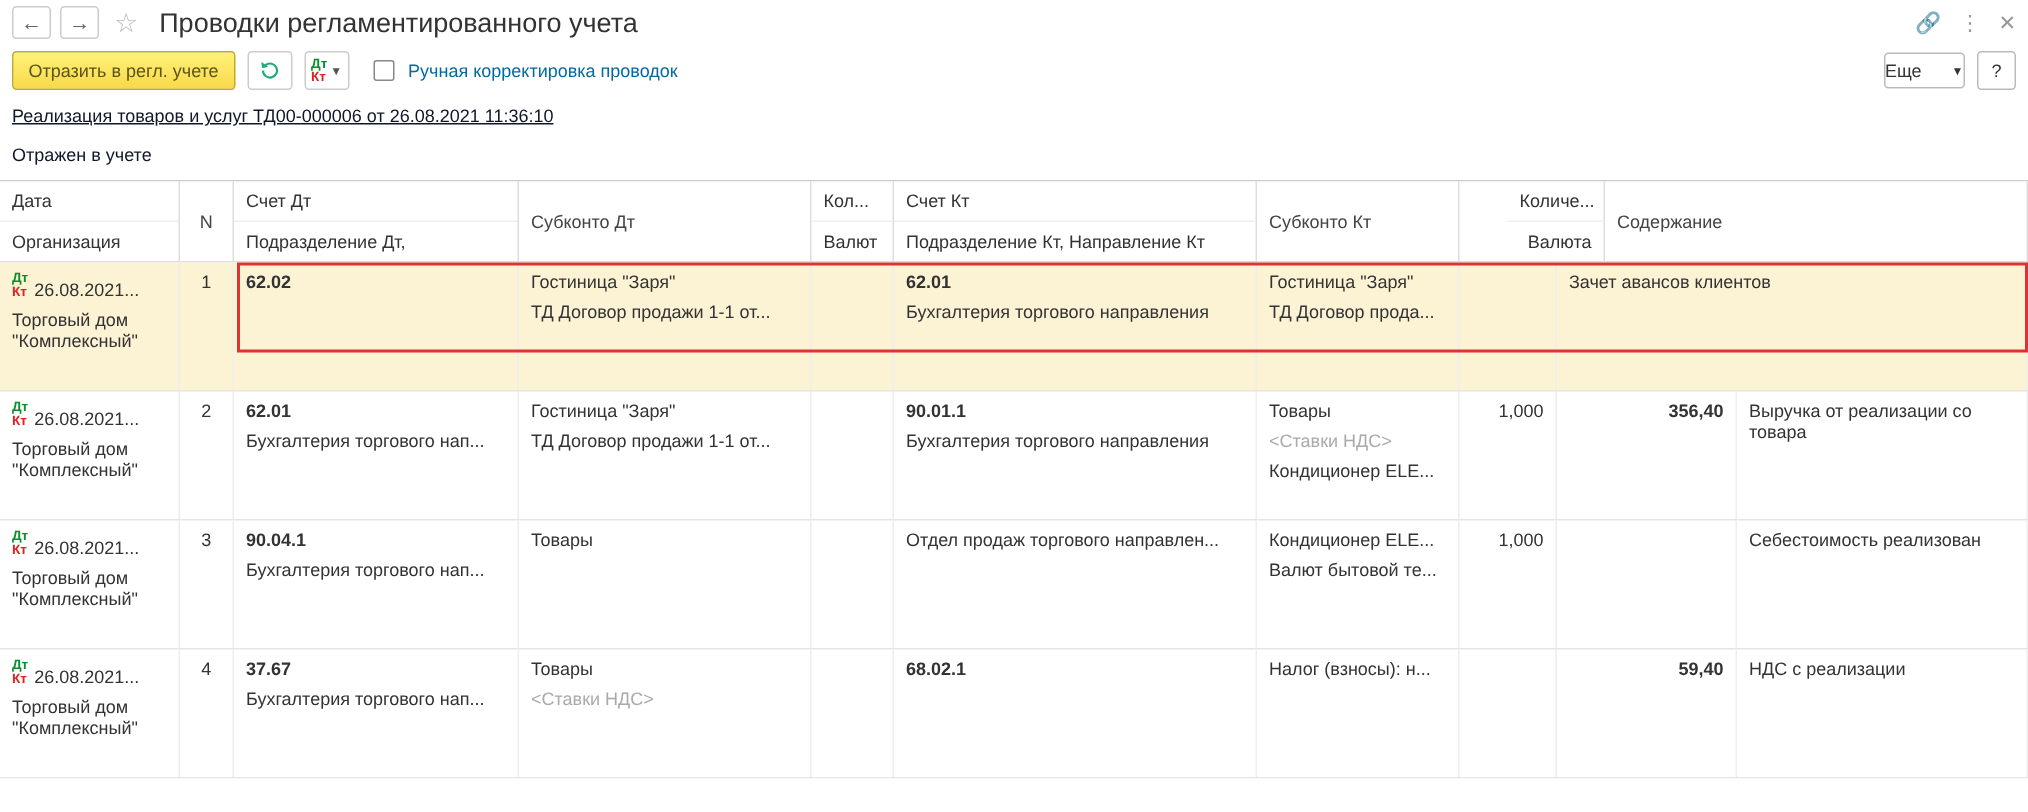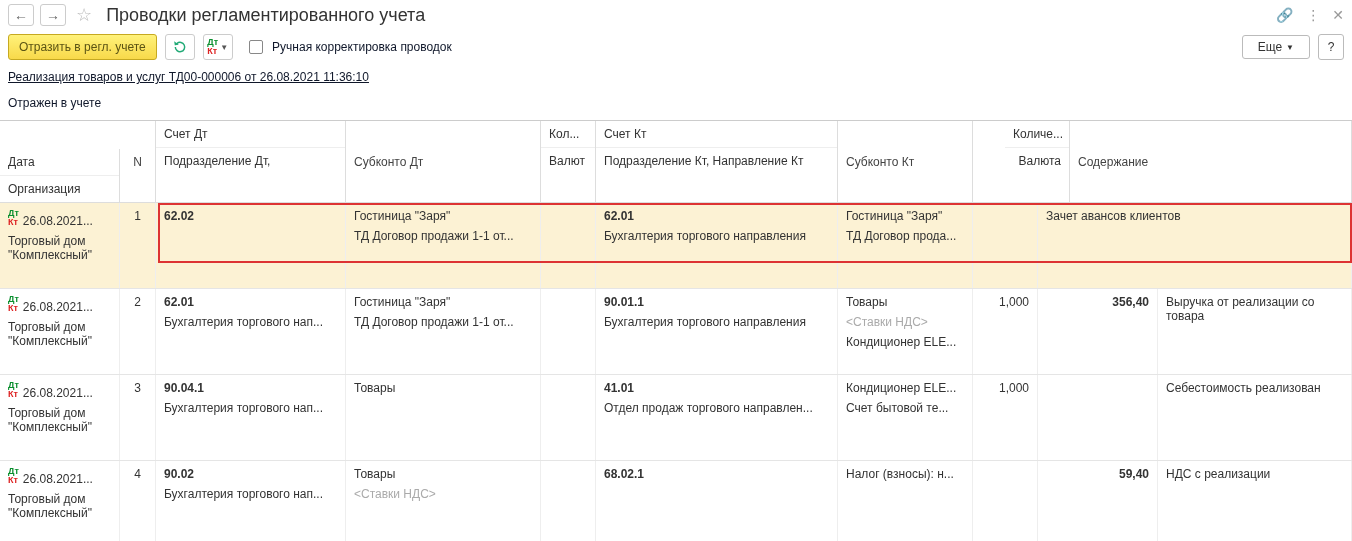--- a/index.html
+++ b/index.html
@@ -63,50 +63,50 @@
     cursor: pointer;
     font-size: 14px;
     position: relative;
   }
   .btn-refresh svg { width:14px; height:14px; }
   .btn-dtct-icon { font-size: 9px; line-height:1; }
   .btn-dtct-icon .dt { color:#0a8f2e; font-weight:bold; display:block;}
   .btn-dtct-icon .kt { color:#d22; font-weight:bold; display:block;}
   .btn-dropdown-caret { font-size:8px; color:#555; margin-left:2px; }
   .chk { width:14px; height:14px; border:1px solid #888; border-radius:2px; display:inline-block; margin-right:6px; vertical-align:middle;}
-  .chk-label { color:#0f172a; }
+  .chk-label { color:#0369a1; }
   .btn-more {
-    padding: 4px 15px;
+    padding: 4px 0;
     border:1px solid #bbb;
     border-radius:3px;
     background:#fff;
     cursor:pointer;
     display:inline-flex;
     align-items:center;
-    gap:4px;
+    gap:20px;
   }
   .btn-help {
     width:26px; height:26px;
     border:1px solid #bbb; border-radius:3px;
     display:inline-flex; align-items:center; justify-content:center;
     cursor:pointer;
   }
 
   .doc-link { padding: 6px 8px; }
   .doc-link a { color: #0f172a; text-decoration: underline; cursor:pointer; }
   .status-line { padding: 6px 8px 10px; color:#0f172a; }
 
   
   .grid { border-top:1px solid #ccc; }
   .hdr { display:flex; background:#fff; border-bottom:1px solid #ddd; }
   .hdr .col { border-right:1px solid #ddd; }
   .hdr-cell { padding:6px 8px; color:#444; display:flex; flex-direction:column; justify-content:center;}
   .hdr-row1 { border-bottom:1px solid #eee; padding:6px 8px;}
   .hdr-row2 { padding:6px 8px; }
-  .col-date { width:120px;margin-top:28px; }
+  .col-date { width:120px; }
   .col-n { width:36px; text-align:center; }
   .col-dt { width:190px; }
   .col-subdt { width:195px; }
   .col-qtycur { width:55px; }
   .col-kt { width:242px; }
   .col-subkt { width:135px; }
   .col-qty2 { width:65px; text-align:right;margin-left:32px; }
   .col-sum { width:120px; text-align:right; font-weight:bold; }
   .col-desc { flex:1; }
 
@@ -290,39 +290,38 @@
           <div class="truncate">Бухгалтерия торгового нап...</div>
         </div>
         <div class="cell cell-subdt cell-stack">
           <div class="truncate">Товары</div>
         </div>
         <div class="cell cell-qtycur cell-stack">
           <div></div>
           <div></div>
         </div>
         <div class="cell cell-kt cell-stack">
-          <div class="bold">41.01</div>
           <div class="truncate">Отдел продаж торгового направлен...</div>
         </div>
         <div class="cell cell-subkt cell-stack">
           <div class="truncate">Кондиционер ELE...</div>
-          <div class="truncate ">Счет бытовой те...</div>
+          <div class="truncate ">Валют бытовой те...</div>
         </div>
         <div class="cell cell-qty2">1,000</div>
         <div class="cell cell-sum bold"></div>
         <div class="cell cell-desc">Себестоимость реализован</div>
       </div>
       <div class="body-row">
         <div class="cell cell-date cell-stack">
           <div class="truncate"><span class="dtct-mini"><span class="dt">Дт</span><br><span class="kt">Кт</span></span><span>26.08.2021...</span></div>
           <div>Торговый дом "Комплексный"</div>
         </div>
         <div class="cell cell-n">4</div>
         <div class="cell cell-dt cell-stack">
-          <div class="bold">90.02</div>
+          <div class="bold">37.67</div>
           <div class="truncate">Бухгалтерия торгового нап...</div>
         </div>
         <div class="cell cell-subdt cell-stack">
           <div class="truncate">Товары</div>
           <div class="truncate muted">&lt;Ставки НДС&gt;</div>
         </div>
         <div class="cell cell-qtycur cell-stack">
           <div></div>
           <div></div>
         </div>

